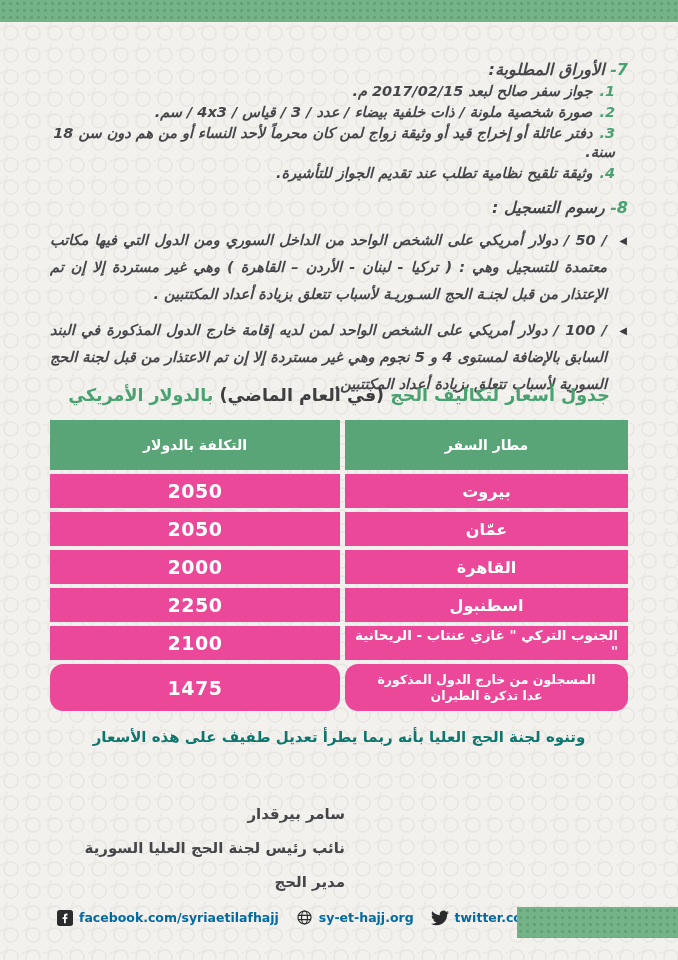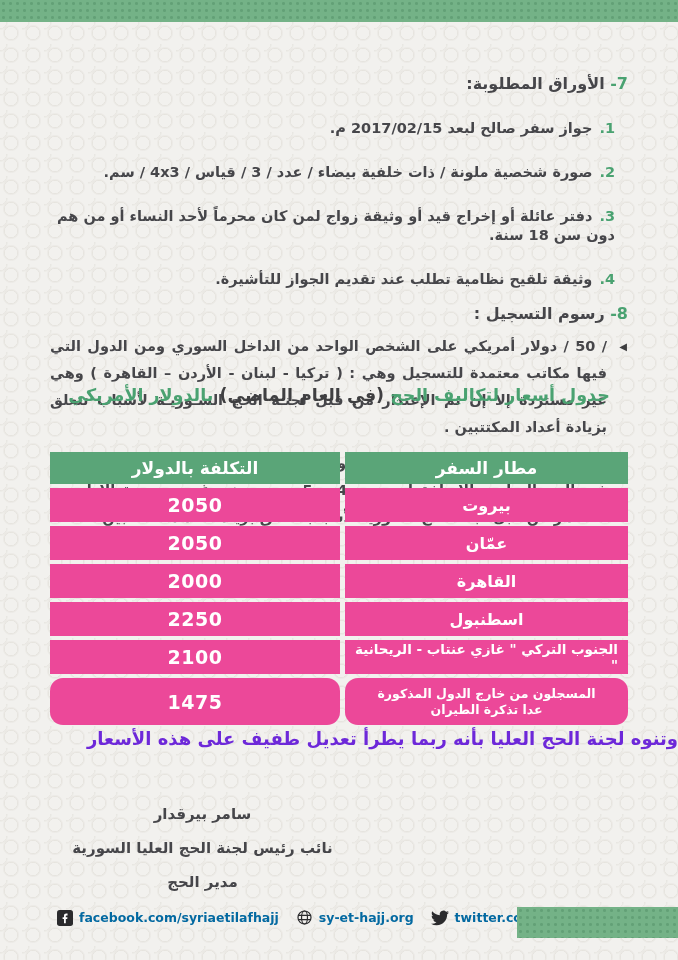--- a/index.html
+++ b/index.html
@@ -14,49 +14,49 @@
     background-size:22px 22px;
   }
   .greenbar{
     background-color:#74b287;
     background-image:radial-gradient(rgba(36,97,62,.22) 1.3px, transparent 1.6px);
     background-size:7px 7px;
   }
   .topbar{position:absolute;top:0;left:0;right:0;height:22px;}
   .bottomrect{position:absolute;top:907px;right:0;width:161px;height:31px;}
 
-  .content{position:absolute;top:28px;right:50px;left:50px;direction:rtl;text-align:right;color:#46464a;}
+  .content{position:absolute;top:14px;right:50px;left:50px;direction:rtl;text-align:right;color:#46464a;font-style:italic;}
   .sec-h{font-size:16px;font-weight:bold;line-height:20px;}
   .sec7-h{margin-top:46px;}
   .sec8-h{margin-top:15px;}
   .green{color:#4aa271;}
-  .item{margin-top:25px;padding-right:13px;font-size:14.5px;font-weight:bold;line-height:19px;}
+  .item{margin-top:2px;padding-right:13px;font-size:14.5px;font-weight:bold;line-height:19px;}
   .inum{color:#4aa271;margin-left:7px;}
   .bullet{position:relative;margin-top:9px;padding-right:21px;font-size:14.5px;font-weight:bold;line-height:27px;text-align:justify;}
   .marker{position:absolute;right:1px;top:0;font-size:10px;color:#3e3e40;line-height:27px;}
 
   .tbl-title{position:absolute;top:385px;left:0;right:0;text-align:center;direction:rtl;font-size:17.5px;font-weight:bold;}
   .t-green{color:#4aa271;}
   .t-dark{color:#3f3f41;}
 
   .tbl{position:absolute;top:420px;right:50px;width:578px;direction:rtl;}
   .trow{display:flex;gap:5px;margin-bottom:4px;}
   .cell{display:flex;align-items:center;justify-content:center;color:#fff;font-weight:bold;box-sizing:border-box;}
   .c-air{width:283px;}
   .c-cost{width:290px;}
-  .thead .cell{height:32px;background:#5aa578;font-size:17px;margin-top:32px;}
+  .thead .cell{height:50px;background:#5aa578;font-size:14px;}
   .drow .cell{height:34px;background:#ec4899;}
   .city{font-size:16px;}
   .cost{font-size:19px;letter-spacing:.5px;}
   .r5 .city{font-size:13.5px;justify-content:flex-start;padding-right:10px;}
   .r6 .cell{height:47px;border-radius:13px;}
   .r6 .city{flex-direction:column;font-size:12.5px;line-height:16px;}
 
-  .note{position:absolute;top:728px;left:0;right:0;text-align:right;direction:rtl;font-size:18px;font-weight:bold;color:#6d28d9;}
-  .signature{position:absolute;top:797px;left:60px;width:285px;text-align:center;direction:rtl;font-size:15px;font-weight:bold;color:#46464a;line-height:34px;}
+  .note{position:absolute;top:728px;left:0;right:0;text-align:center;direction:rtl;font-size:15px;font-weight:bold;color:#0f766e;}
+  .signature{position:absolute;top:797px;left:60px;width:285px;direction:rtl;font-size:15px;font-weight:bold;color:#46464a;line-height:34px;}
 
   .footer{position:absolute;top:902px;left:57px;height:31px;display:flex;align-items:center;gap:17px;color:#0369a1;font-size:12.5px;font-weight:bold;}
   .fitem{display:flex;align-items:center;gap:6px;}
   .fitem svg{display:block;}
 </style>
 </head>
 <body>
 
 <div class="page">
 

